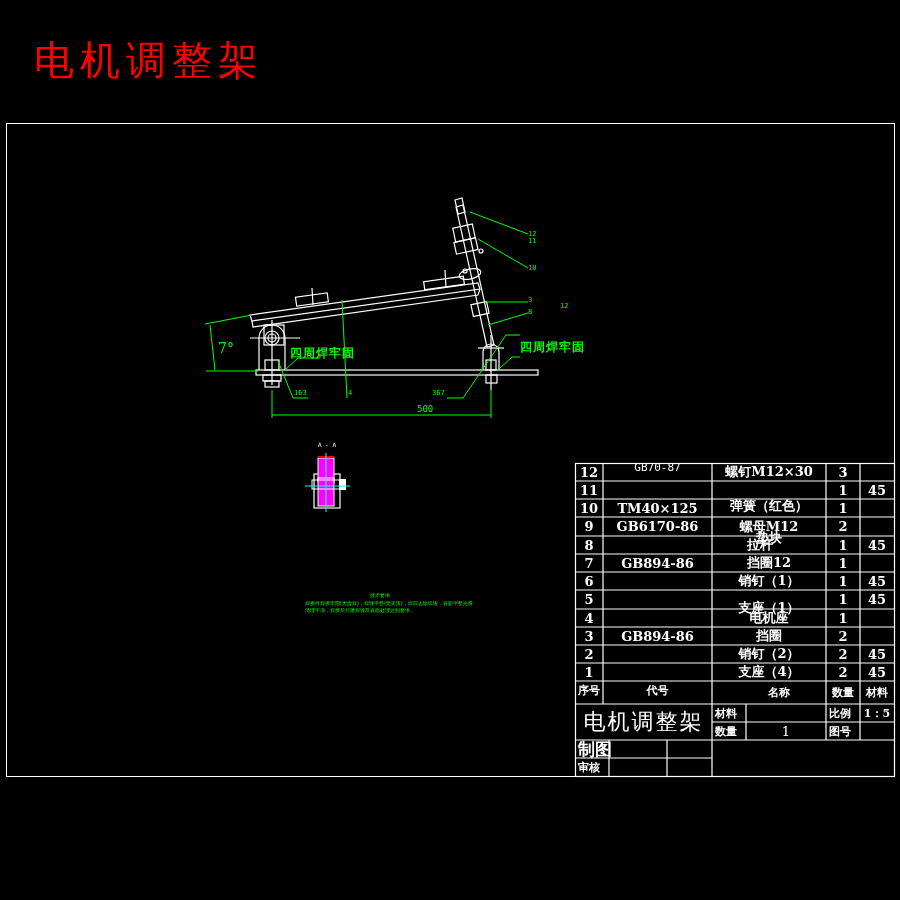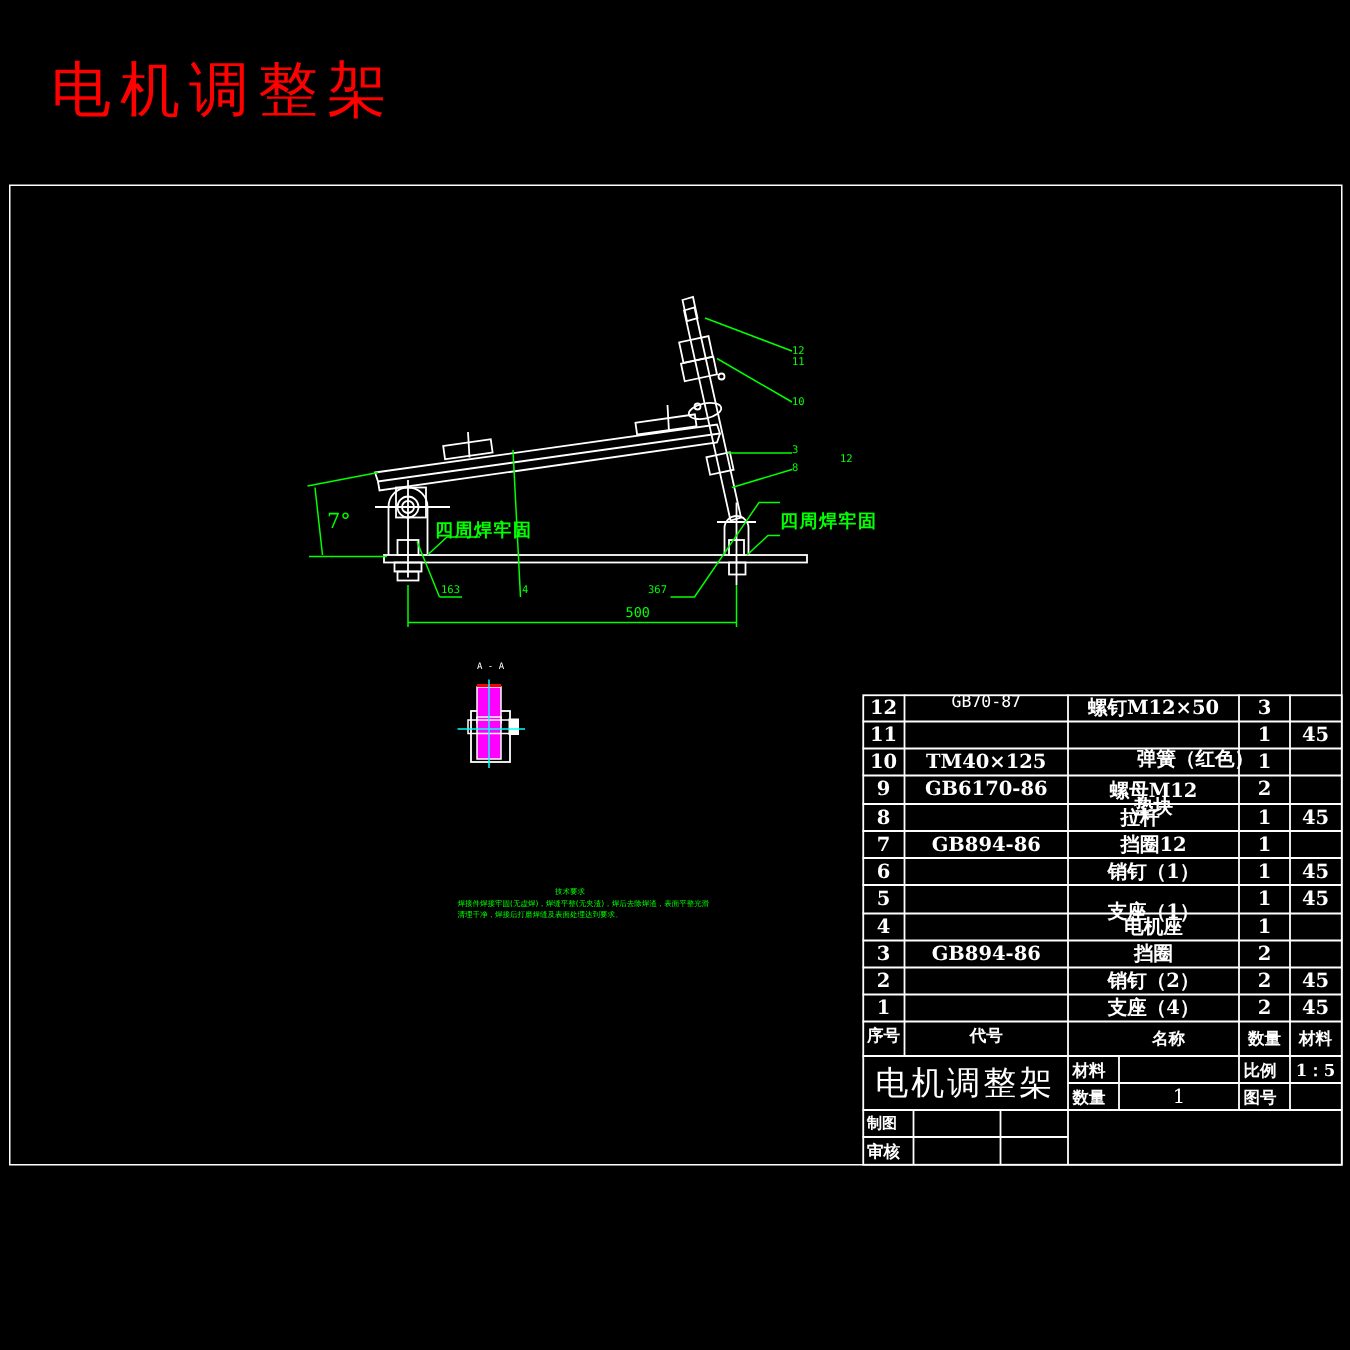--- a/index.html
+++ b/index.html
@@ -143,35 +143,35 @@
 <div class="sec" style="left:318px;top:441px;">A - A</div>
 
 <div class="tech" style="left:370px;top:592px;">技术要求</div>
 <div class="tech" style="left:305px;top:600px;">焊接件焊接牢固(无虚焊)，焊缝平整(无夹渣)，焊后去除焊渣，表面平整光滑</div>
 <div class="tech" style="left:305px;top:607px;">清理干净，焊接后打磨焊缝及表面处理达到要求。</div>
 
 <div>
   <div>
     <div class="cell" style="left:575px;top:463px;width:28px;height:18px;">12</div>
     <div class="cell thin" style="left:603px;top:461px;width:109px;height:18px;">GB70-87</div>
-    <div class="cell" style="left:712px;top:463px;width:114px;height:18px;">螺钉M12×50</div>
+    <div class="cell" style="left:712px;top:463px;width:114px;height:18px;">螺钉M12×30</div>
     <div class="cell" style="left:826px;top:463px;width:34px;height:18px;">3</div>
     <div class="cell" style="left:860px;top:463px;width:34px;height:18px;"></div>
   </div>
   <div>
     <div class="cell" style="left:575px;top:481px;width:28px;height:18px;">11</div>
     <div class="cell" style="left:603px;top:481px;width:109px;height:18px;"></div>
     <div class="cell" style="left:712px;top:481px;width:114px;height:18px;margin-top:48px;">垫块</div>
     <div class="cell" style="left:826px;top:481px;width:34px;height:18px;">1</div>
     <div class="cell" style="left:860px;top:481px;width:34px;height:18px;">45</div>
   </div>
   <div>
     <div class="cell" style="left:575px;top:499px;width:28px;height:18px;">10</div>
     <div class="cell" style="left:603px;top:499px;width:109px;height:18px;">TM40×125</div>
-    <div class="cell" style="left:740px;top:499px;width:114px;height:14px;font-family:Liberation Mono, monospace;">弹簧（红色）</div>
+    <div class="cell" style="left:712px;top:499px;width:114px;height:14px;font-family:Liberation Mono, monospace;">弹簧（红色）</div>
     <div class="cell" style="left:826px;top:499px;width:34px;height:18px;">1</div>
     <div class="cell" style="left:860px;top:499px;width:34px;height:18px;"></div>
   </div>
   <div>
     <div class="cell" style="left:575px;top:517px;width:28px;height:19px;">9</div>
     <div class="cell" style="left:603px;top:517px;width:109px;height:19px;">GB6170-86</div>
     <div class="cell" style="left:712px;top:517px;width:114px;height:19px;">螺母M12</div>
     <div class="cell" style="left:826px;top:517px;width:34px;height:19px;">2</div>
     <div class="cell" style="left:860px;top:517px;width:34px;height:19px;"></div>
   </div>
@@ -243,15 +243,15 @@
 <div>
   <div class="cell bigtitle" style="left:575px;top:704px;width:137px;height:36px;">电机调整架</div>
   <div class="cell left" style="left:712px;top:704px;width:34px;height:18px;font-size:11px;">材料</div>
   <div class="cell" style="left:746px;top:704px;width:80px;height:18px;"></div>
   <div class="cell left" style="left:826px;top:704px;width:34px;height:18px;font-size:11px;">比例</div>
   <div class="cell" style="left:860px;top:704px;width:34px;height:18px;font-size:11px;">1：5</div>
   <div class="cell left" style="left:712px;top:722px;width:34px;height:18px;font-size:11px;">数量</div>
   <div class="cell" style="left:746px;top:722px;width:80px;height:18px;font-weight:normal;">1</div>
   <div class="cell left" style="left:826px;top:722px;width:34px;height:18px;font-size:11px;">图号</div>
   <div class="cell" style="left:860px;top:722px;width:34px;height:18px;"></div>
-  <div class="cell left" style="left:575px;top:740px;width:34px;height:18px;font-size:10px;">制图</div>
+  <div class="cell left" style="left:575px;top:740px;width:34px;height:18px;font-size:17px;">制图</div>
   <div class="cell left" style="left:575px;top:758px;width:34px;height:18px;font-size:11px;">审核</div>
 </div>
 
 </body></html>

